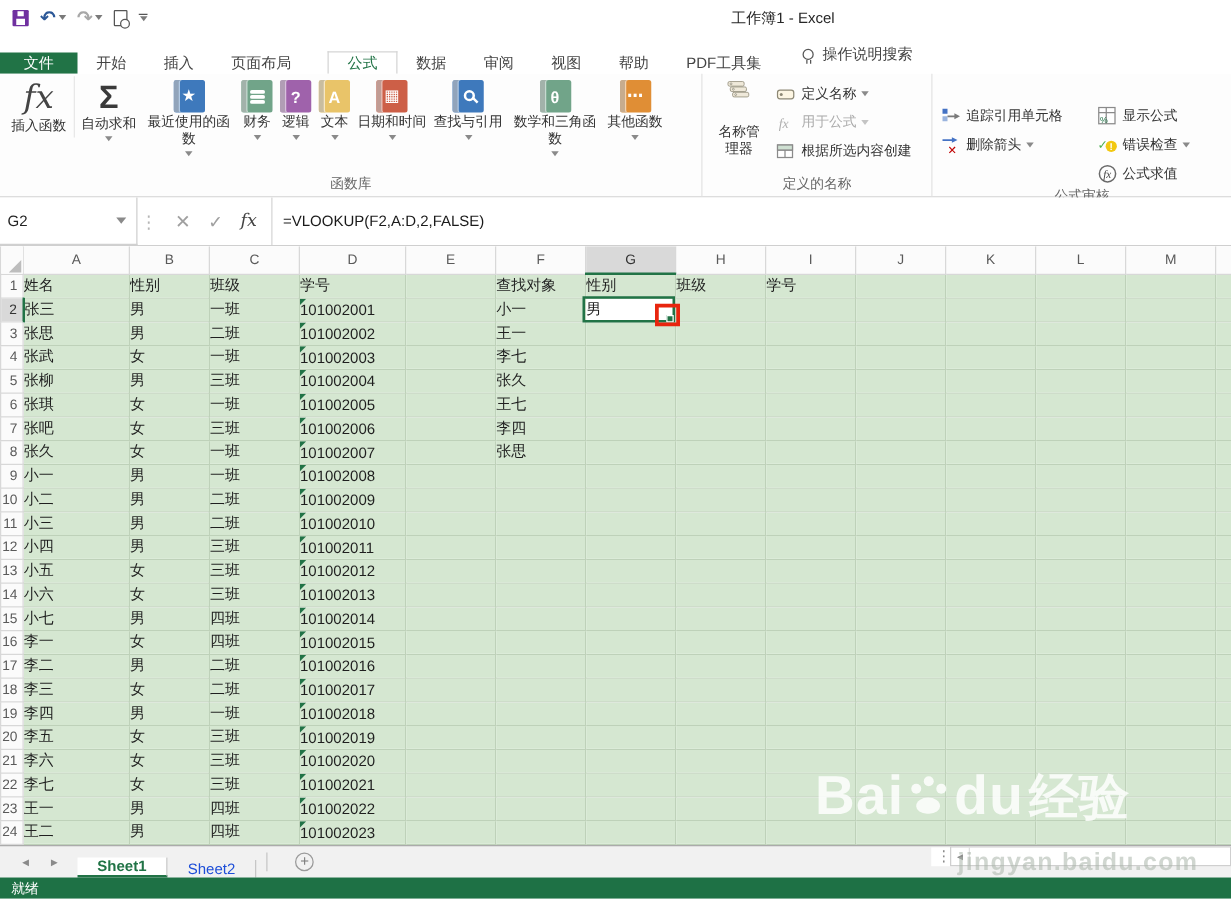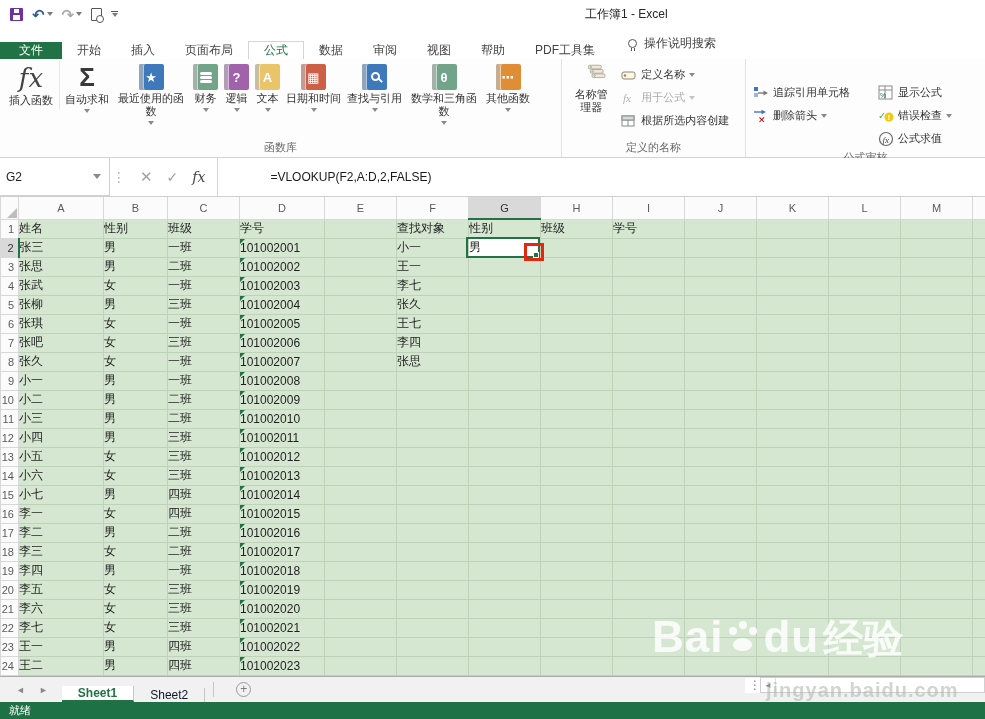--- a/index.html
+++ b/index.html
@@ -17,55 +17,55 @@
   .preview-icon{width:11px;height:13px;border:1.5px solid #555;border-radius:1px;position:relative;background:#fff;}
   .preview-icon::after{content:"";position:absolute;right:-3px;bottom:-3px;width:6px;height:6px;border:1.5px solid #555;border-radius:50%;background:#fff;}
   .mini-caret{width:0;height:0;border-left:3px solid transparent;border-right:3px solid transparent;border-top:4px solid #7a7a7a;}
   .qat-custom{display:flex;flex-direction:column;align-items:center;gap:1px;}
   .qat-custom .bar{width:7px;height:1.5px;background:#555;}
   .win-title{position:absolute;left:585px;top:6px;font-size:12px;color:#262626;}
   
   .tabrow{position:absolute;top:28px;left:0;width:985px;height:31px;background:#fff;display:flex;align-items:stretch;}
   .rtab{padding:0 15px;display:flex;align-items:center;font-size:12px;color:#444;cursor:default;}
   .rtab.file{background:#217346;color:#fff;padding:0 19px;}
-  .rtab.active{background:#fff;color:#217346;border:1px solid #d5d5d5;border-bottom:none;}
+  .rtab.active{background:#fff;color:#217346;border:1px solid #d5d5d5;border-bottom:none;margin-left:14px;}
   .searchzone{display:flex;align-items:center;gap:7px;margin-left:18px;font-size:12px;color:#444;}
   .bulb-icon{width:9px;height:9px;border:1.5px solid #555;border-radius:50%;position:relative;}
   .bulb-icon::after{content:"";position:absolute;left:2px;bottom:-4px;width:2px;height:3px;border-left:1.5px solid #555;border-right:1.5px solid #555;}
   
   .ribbon{position:absolute;top:59px;left:0;width:985px;height:99px;background:#fdfdfd;border-bottom:1px solid #d2d2d2;display:flex;}
   .rgroup{display:flex;flex-direction:column;height:100%;border-right:1px solid #e3e3e3;padding:2px 3px 0 3px;}
   .rgroup-body{flex:1;display:flex;align-items:flex-start;}
   .rgroup-label{height:17px;text-align:center;font-size:11px;color:#666;line-height:15px;}
   .libbtn{display:flex;flex-direction:column;align-items:center;padding:3px 3px 0 3px;gap:2px;cursor:default;}
   .libbtn .blabel{font-size:11px;color:#333;text-align:center;line-height:13px;max-width:72px;}
   .bigbtn-ins{display:flex;flex-direction:column;align-items:center;justify-content:flex-start;padding:2px 6px;border-right:1px solid #e8e8e8;margin-right:2px;}
   .fx-big{font-family:"DejaVu Serif","Liberation Serif",serif;font-style:italic;font-size:26px;color:#444;line-height:30px;}
   .sigma-icon{font-size:26px;color:#3a3a3a;line-height:27px;font-weight:bold;}
   .book{width:25px;height:26px;border-radius:2px;display:flex;align-items:center;justify-content:center;color:#fff;font-weight:bold;font-size:13px;box-shadow:inset 4px 0 0 rgba(0,0,0,0.18),inset 5px 0 0 rgba(255,255,255,0.6);}
   .caret{width:0;height:0;border-left:3px solid transparent;border-right:3px solid transparent;border-top:4px solid #8a8a8a;margin-top:1px;}
   .coins-icon{width:12px;height:3px;border-radius:2px;background:#fff;box-shadow:0 4px 0 #fff,0 8px 0 #fff;margin-bottom:8px;}
   .magnifier-icon{width:9px;height:9px;border:2px solid #fff;border-radius:50%;position:relative;margin:-2px -2px 0 0;}
   .magnifier-icon::after{content:"";position:absolute;width:6px;height:2px;background:#fff;bottom:-2px;right:-5px;transform:rotate(45deg);}
   .smallbtn{display:flex;align-items:center;gap:4px;height:23px;font-size:11px;color:#333;padding:0 4px;white-space:nowrap;}
   .smallbtn.disabled{color:#ababab;}
-  .nm-btn{display:flex;flex-direction:column;align-items:flex-end;gap:8px;padding:3px 5px 0 5px;}
+  .nm-btn{display:flex;flex-direction:column;align-items:center;gap:20px;padding:3px 5px 0 5px;}
   .nm-btn .blabel{font-size:11px;color:#333;text-align:center;line-height:13px;}
   .audit-cols{display:flex;}
   .audit-col{display:flex;flex-direction:column;justify-content:flex-start;padding-top:2px;margin-top:18px;}
   
   .fbar{position:absolute;top:158px;left:0;width:985px;height:39px;background:#fff;border-bottom:1px solid #cfcfcf;display:flex;align-items:stretch;}
   .namebox{width:110px;border:1px solid #d0d0d0;border-top:none;border-left:none;display:flex;align-items:center;padding:0 6px;font-size:12px;color:#222;position:relative;}
   .namebox .nb-caret{position:absolute;right:8px;top:16px;width:0;height:0;border-left:4px solid transparent;border-right:4px solid transparent;border-top:5px solid #8a8a8a;}
   .fbar-dots{width:18px;display:flex;align-items:center;justify-content:center;color:#b5b5b5;font-size:14px;}
   .fbar-btns{display:flex;align-items:center;gap:14px;padding:0 12px;border-right:1px solid #d6d6d6;}
   .fbtn-x{color:#a0a0a0;font-size:15px;}
   .fbtn-check{color:#a0a0a0;font-size:14px;}
   .fbtn-fx{font-family:"DejaVu Serif","Liberation Serif",serif;font-style:italic;font-size:14px;color:#444;}
-  .fbar-text{flex:1;display:flex;align-items:center;padding:0 8px;font-size:12px;color:#1a1a1a;margin-left:44px;}
+  .fbar-text{flex:1;display:flex;align-items:center;padding:0 8px;font-size:12px;color:#1a1a1a;}
   
   .gridwrap{position:absolute;top:197px;left:0;width:985px;height:479px;overflow:hidden;background:#fff;}
   table.sheet{border-collapse:collapse;table-layout:fixed;width:985px;}
   table.sheet th,table.sheet td{padding:0;margin:0;overflow:hidden;white-space:nowrap;}
   thead th{height:22px;background:#fbfbfb;border:1px solid #d8d8d8;border-top:none;font-size:11px;font-weight:normal;color:#5a5a5a;text-align:center;}
   thead th.corner{position:relative;background:#fbfbfb;}
   .corner-tri{position:absolute;right:1px;bottom:1px;width:0;height:0;border-left:10px solid transparent;border-bottom:10px solid #bdbdbd;}
   thead th.selcol{background:#d9d9d9;border-bottom:2px solid #217346;color:#333;}
   tbody th.rowhdr{height:19px;background:#fbfbfb;border:1px solid #d8d8d8;font-size:11px;font-weight:normal;color:#5a5a5a;text-align:right;padding-right:4px;}
   tbody th.rowhdr.selrow{background:#d9d9d9;border-right:2px solid #217346;color:#333;}
@@ -80,21 +80,21 @@
   .wm1{position:absolute;left:652px;top:418px;display:flex;align-items:flex-end;gap:4px;color:rgba(255,255,255,0.82);font-weight:bold;pointer-events:none;}
   .wm1 .latin{font-size:44px;line-height:44px;letter-spacing:1px;}
   .wm1 .cjk{font-size:40px;line-height:42px;}
   .paw-icon{width:30px;height:30px;position:relative;margin:0 2px 8px 0;}
   .paw-icon .pad{position:absolute;left:6px;bottom:0;width:19px;height:13px;background:rgba(255,255,255,0.82);border-radius:50% 50% 45% 45%;}
   .paw-icon .toes{position:absolute;left:2px;top:6px;width:8px;height:8px;border-radius:50%;background:rgba(255,255,255,0.82);box-shadow:10px -6px 0 rgba(255,255,255,0.82),20px 0 0 rgba(255,255,255,0.82);}
   .wm2{position:absolute;left:766px;top:679px;font-size:20px;font-weight:bold;color:rgba(170,180,170,0.55);letter-spacing:1px;z-index:5;pointer-events:none;}
   
   .tabsbar{position:absolute;top:676px;left:0;width:985px;height:26px;background:#f1f1f1;border-top:1px solid #ababab;display:flex;align-items:stretch;}
   .navarrows{display:flex;align-items:center;gap:14px;padding:0 14px 0 16px;color:#8a8a8a;font-size:9px;}
-  .stab{display:flex;align-items:center;padding:0 16px;font-size:12px;color:#0f172a;border-right:1px solid #c6c6c6;}
+  .stab{display:flex;align-items:center;padding:0 16px;font-size:12px;color:#1d4ed8;border-right:1px solid #c6c6c6;}
   .stab.active{background:#fff;color:#217346;font-weight:bold;border-bottom:2px solid #217346;border-right:1px solid #c6c6c6;}
   .tabdivider{width:1px;background:#c6c6c6;margin:5px 8px;}
   .addsheet{display:flex;align-items:center;justify-content:center;margin-left:14px;}
   .addsheet .circ{width:15px;height:15px;border:1px solid #9a9a9a;border-radius:50%;color:#7a7a7a;font-size:12px;line-height:13px;text-align:center;}
   .hscroll{position:absolute;right:0;top:677px;width:225px;height:16px;background:#fff;border:1px solid #cfcfcf;display:flex;align-items:center;z-index:4;}
   .hscroll .arr{width:15px;height:100%;display:flex;align-items:center;justify-content:center;color:#8a8a8a;font-size:8px;border-right:1px solid #e0e0e0;}
   .splitdots{position:absolute;left:745px;top:678px;color:#8a8a8a;font-size:12px;line-height:14px;z-index:4;background:#fff;padding:0 4px;height:15px;}
   
   .statusbar{position:absolute;top:702px;left:0;width:985px;height:17px;background:#1e7145;color:#fff;font-size:11px;display:flex;align-items:center;padding-left:9px;}
   

